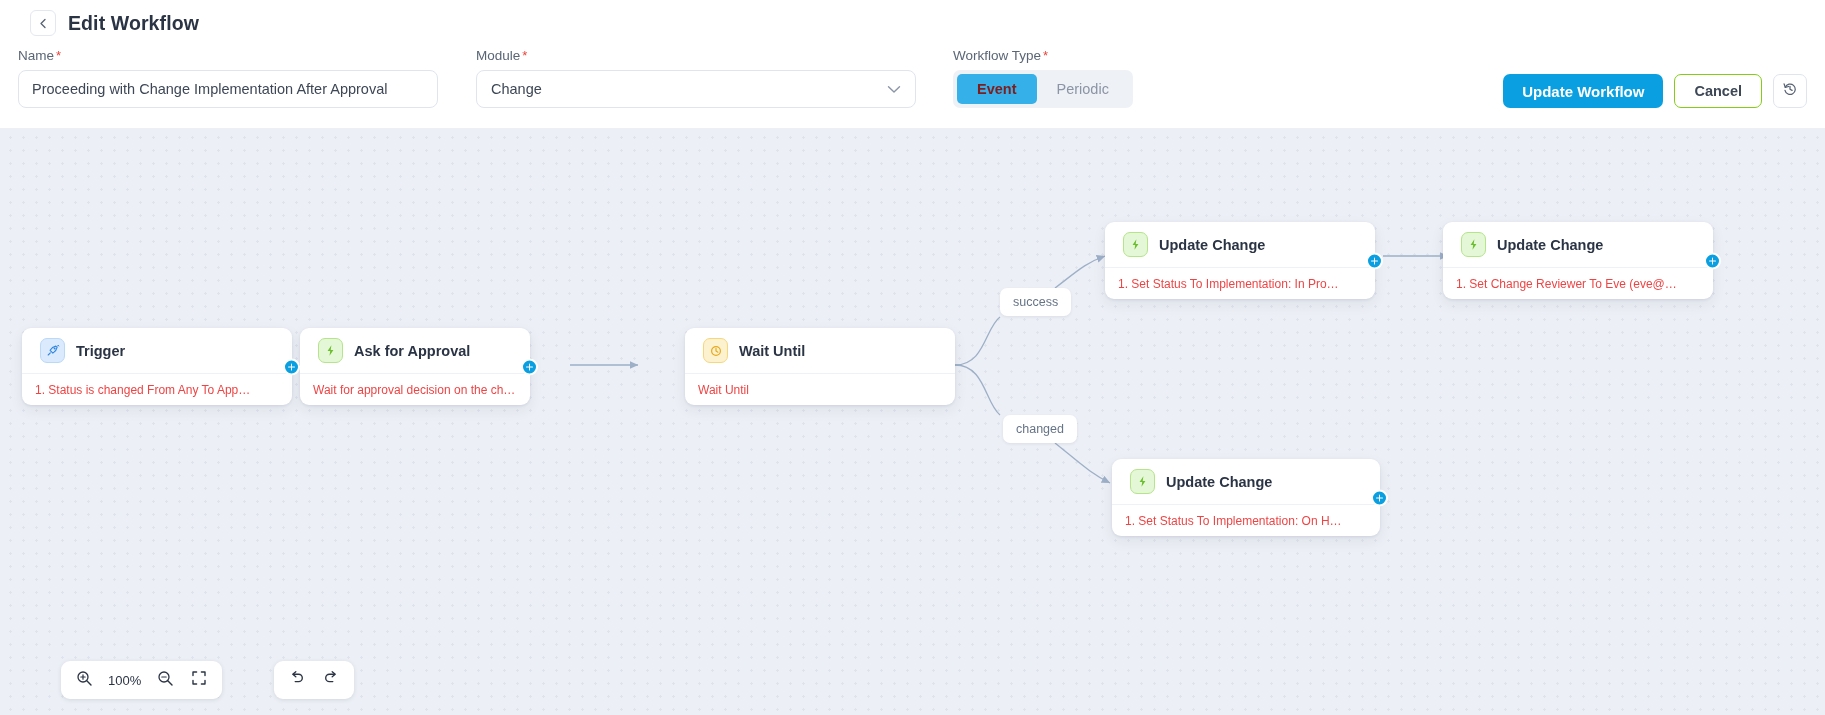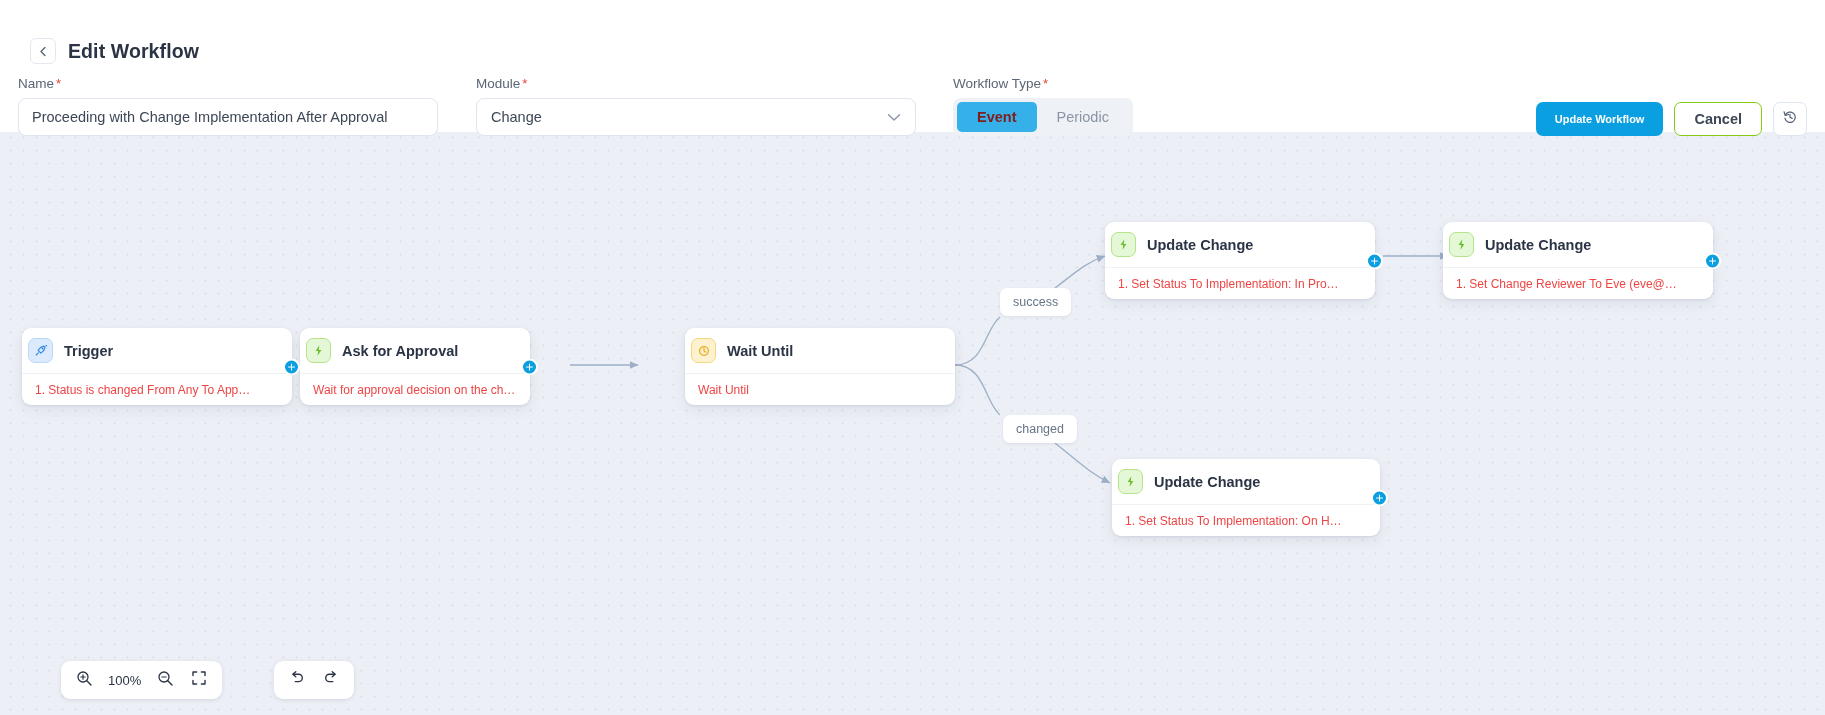--- a/index.html
+++ b/index.html
@@ -6,21 +6,21 @@
   html, body {
     width: 1825px; height: 715px;
     font-family: "Liberation Sans", sans-serif;
     background: #ffffff;
     overflow: hidden;
   }
 
   
   .header {
     position: absolute; left: 0; top: 0; width: 1825px; height: 104px;
-    background: #ffffff; z-index: 10; margin-top: 28px;
+    background: #ffffff; z-index: 10;
   }
   .titlebar { position: absolute; left: 30px; top: 10px; display: flex; align-items: center; gap: 12px; }
   .back-btn {
     width: 26px; height: 26px; border: 1px solid #e3e8ef; border-radius: 6px;
     background: #fff; display: flex; align-items: center; justify-content: center;
     cursor: pointer;
   }
   .back-btn svg { display: block; }
   .page-title { font-size: 19.5px; font-weight: 700; color: #2b3445; letter-spacing: .1px; }
 
@@ -53,21 +53,21 @@
   }
   .seg-item {
     height: 30px; padding: 0 20px; border-radius: 5px; display: flex; align-items: center;
     font-size: 14.5px; color: #8b95a5; cursor: pointer; font-weight: 400;
   }
   .seg-item.active { background: #36b0e8; color: #7f1d1d; font-weight: 700; }
 
   .actions { position: absolute; right: 18px; top: 74px; display: flex; align-items: center; gap: 11px; }
   .btn-primary {
     height: 34px; padding: 0 19px; background: #0a9fe0; color: #fff; border: none;
-    border-radius: 7px; font-size: 11px; font-weight: 700; cursor: pointer;
+    border-radius: 7px; font-size: 15px; font-weight: 700; cursor: pointer;
     font-family: "Liberation Sans", sans-serif;
   }
   .btn-ghost {
     height: 34px; padding: 0 19px; background: #fff; color: #3d4756;
     border: 1px solid #84cc16; border-radius: 7px; font-size: 14.5px; cursor: pointer;
     font-family: "Liberation Sans", sans-serif;
     font-weight: bold;
   }
   .btn-icon {
     width: 34px; height: 34px; background: #fff; border: 1px solid #dfe5ee;
@@ -85,21 +85,21 @@
     overflow: hidden;
   }
   .edges { position: absolute; left: 0; top: 0; width: 1825px; height: 587px; }
 
   
   .node {
     position: absolute; background: #fff; border-radius: 9px;
     box-shadow: 0 1px 3px rgba(40,60,90,.10), 0 5px 14px rgba(40,60,90,.07);
     overflow: visible;
   }
-  .node-head { height: 45px; display: flex; align-items: center; padding: 0 6px; gap: 11px; }
+  .node-head { height: 45px; display: flex; align-items: center; padding: 0 18px; gap: 11px; }
   .node-ico {
     width: 25px; height: 25px; border-radius: 7px; display: flex;
     align-items: center; justify-content: center; flex: none;
   }
   .ico-blue { background: #dbeafd; border: 1px solid #b9d8fa; }
   .ico-green { background: #e4f7d6; border: 1px solid #b5e48b; }
   .ico-amber { background: #fdf2cf; border: 1px solid #f6d77c; }
   .node-title { font-size: 14.5px; font-weight: 700; color: #2b3445; white-space: nowrap; }
   .node-body {
     border-top: 1px solid #eef1f5; height: 32px; display: flex; align-items: center;

